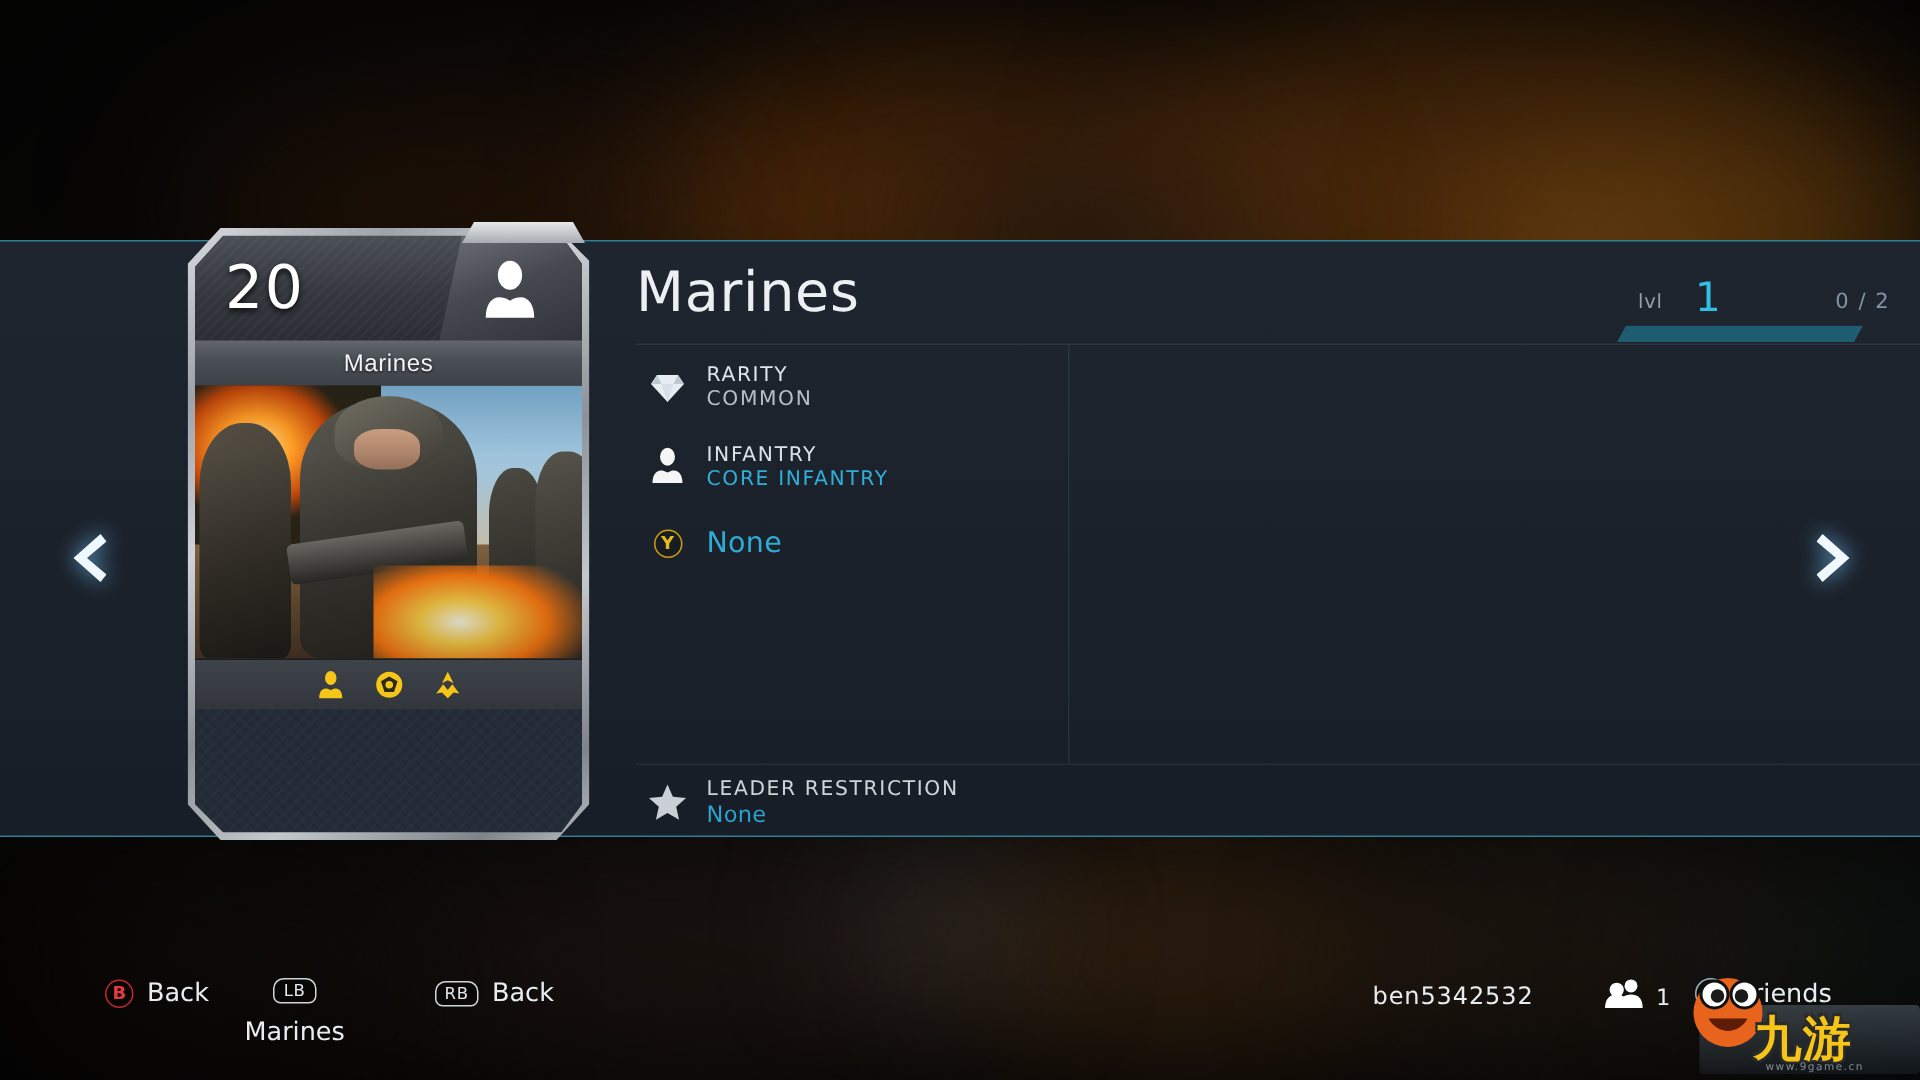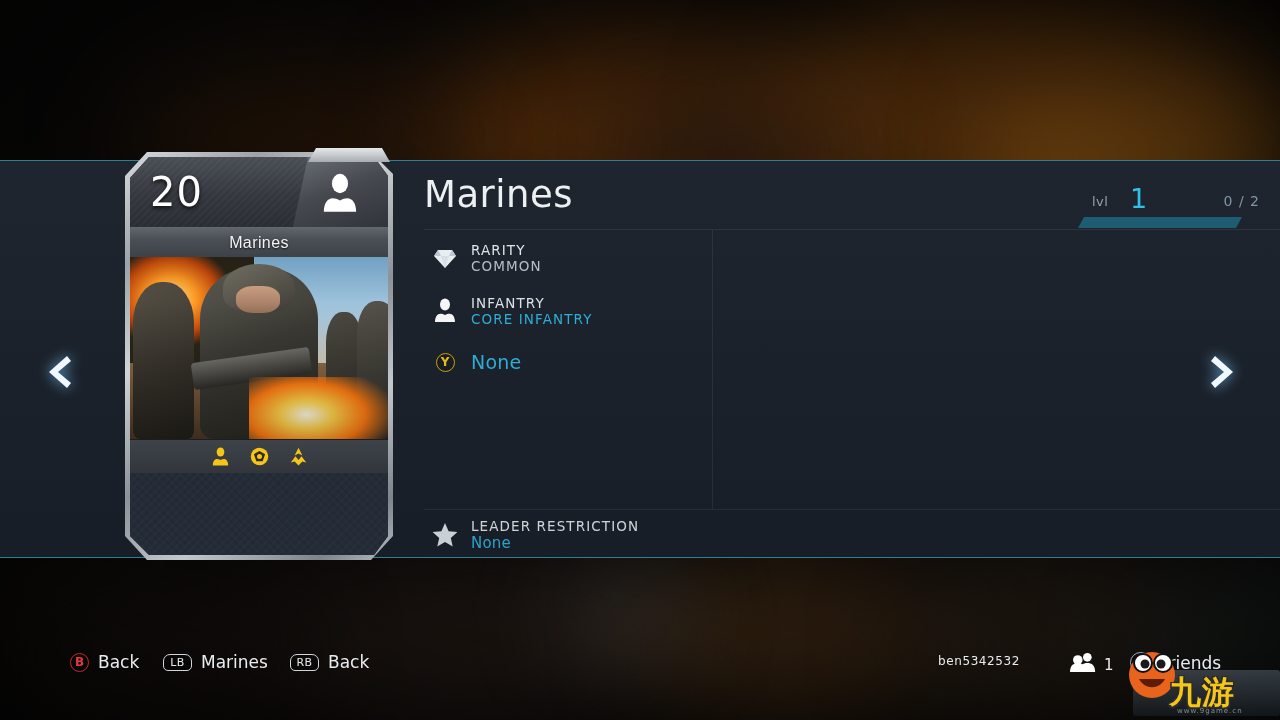--- a/index.html
+++ b/index.html
@@ -209,39 +209,39 @@
   }
   #nav-prev{ left:34px; }
   #nav-next{ left:1200px; }
   .navarrow svg{ filter:drop-shadow(0 0 7px rgba(120,200,255,.85)); }
 
   
   #bottombar{ position:absolute; left:0; top:648px; width:1280px; height:40px; z-index:9; }
   .prompt{ position:absolute; display:flex; align-items:center; gap:9px;
     font-size:17px; color:#e9edf1; font-family:"DejaVu Sans", sans-serif; }
   #p-back{ left:70px; top:4px; }
-  #p-prev{ left:163px; top:4px; }
+  #p-prev{ left:163px; top:4px;flex-direction:column; }
   #p-next{ left:290px; top:4px; }
   .btn-round{
     width:19px; height:19px; border-radius:50%;
     border:1.7px solid #c4272c; color:#e23a3f; font-size:12px; font-weight:700;
     display:flex; align-items:center; justify-content:center; line-height:1;
     background:rgba(0,0,0,.25);
     font-family:"DejaVu Sans", sans-serif;
   }
   .btn-round.xb{ border-color:#9fb4c2; color:#bcd3e2; width:21px; height:21px; font-size:13px; }
   .btn-bumper{
     min-width:29px; height:17px; padding:0 4px;
     border:1.6px solid #cfd6dc; border-radius:7px 7px 5px 5px;
     color:#e4e9ee; font-size:11px; letter-spacing:.5px;
     display:flex; align-items:center; justify-content:center;
     background:rgba(0,0,0,.2);
     font-family:"DejaVu Sans", sans-serif;
   }
-  #gamertag{ position:absolute; left:938px; top:6px; font-size:12px; color:#e8ecf0; letter-spacing:.6px;
+  #gamertag{ position:absolute; left:915px; top:6px; font-size:16px; color:#e8ecf0; letter-spacing:.6px;
     font-family:"DejaVu Sans", sans-serif; }
   #friendcount{ position:absolute; left:1070px; top:4px; display:flex; align-items:center; gap:8px; }
   #friendcount .num{ font-size:15px; color:#e8ecf0; font-family:"DejaVu Sans", sans-serif; }
   #p-friends{ left:1130px; top:4px; }
 
   
   #watermark{ position:absolute; left:1133px; top:645px; width:147px; height:75px; z-index:11; }
   #wm-plate{ position:absolute; left:0; top:25px; width:147px; height:46px;
     background:linear-gradient(180deg, rgba(150,170,190,.30), rgba(40,55,70,.30)); border-radius:3px; }
   #wm-mascot{ position:absolute; left:-12px; top:-4px; width:62px; height:62px; }

